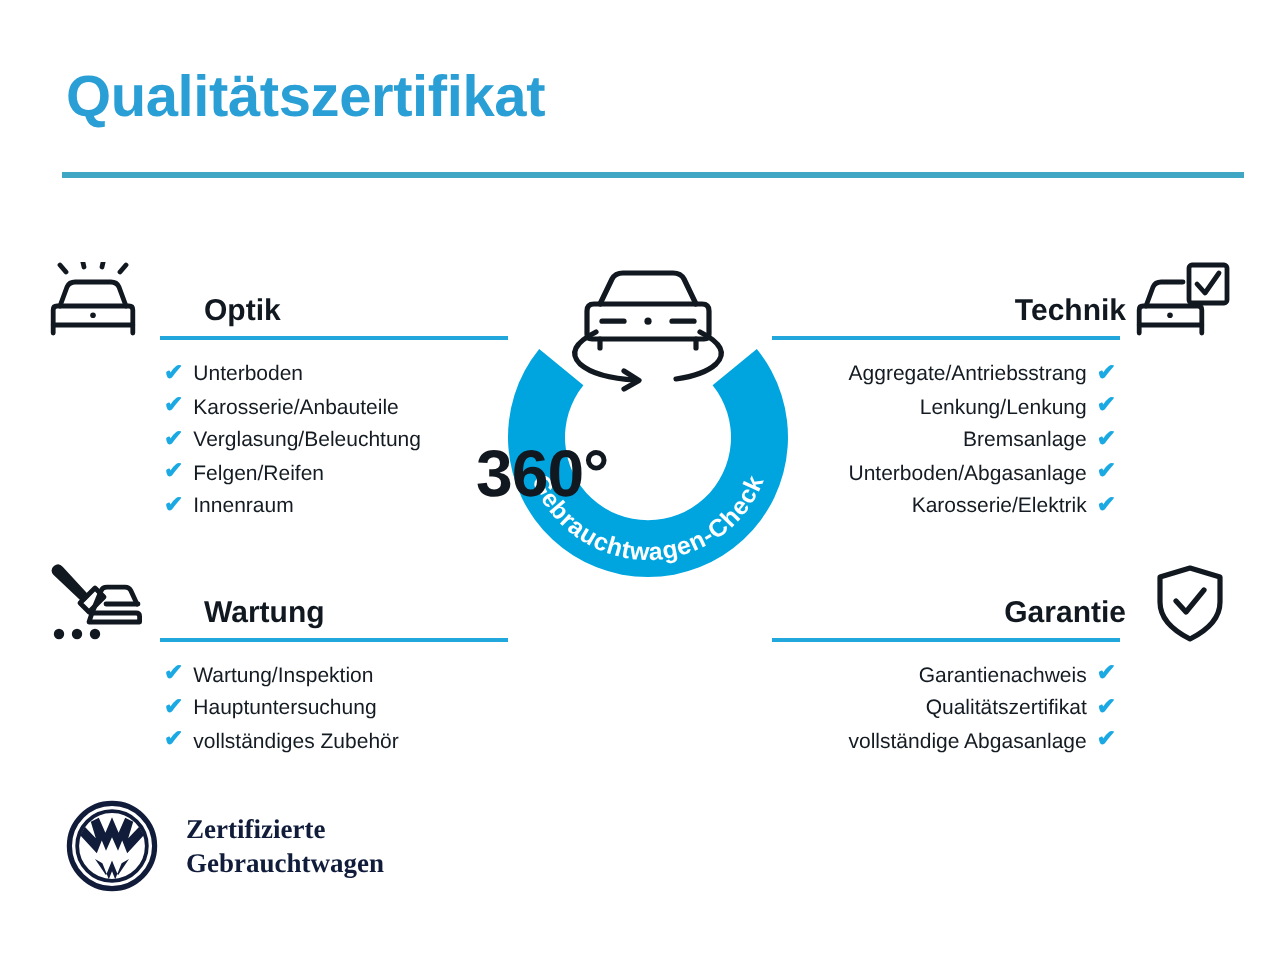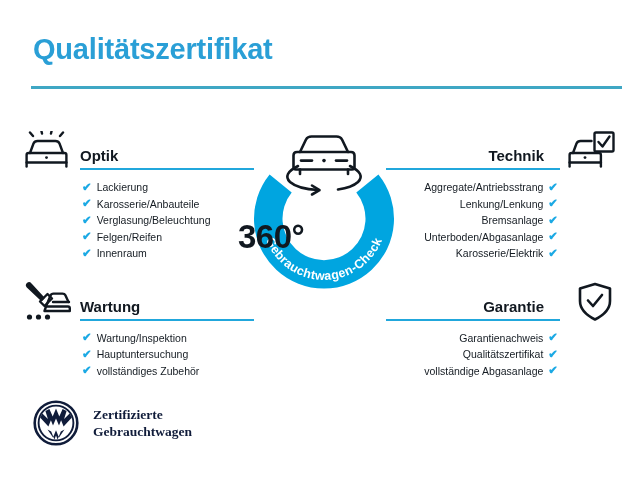--- a/index.html
+++ b/index.html
@@ -32,27 +32,28 @@
   .block{position:relative;}
   .block + .block{margin-top:0;}
 
   .sec-head{
     position:relative;height:38px;
   }
   .sec-title{
     position:absolute;bottom:6px;
     font-size:15px;font-weight:700;color:#111820;
     white-space:nowrap;
+    margin-left:22px;
   }
   .sec-rule{
     position:absolute;left:0;right:0;bottom:0;height:2px;background:#21A7DC;
   }
   .left .sec-title{left:56px;}
   .left .sec-rule{left:56px;right:0;}
-  .right .sec-title{right:72px;}
+  .right .sec-title{right:53px;}
   .right .sec-rule{right:56px;left:0;}
 
   .items{list-style:none;margin:0;padding:0;margin-top:9px;}
   .items li{
     font-size:10.5px;color:#141b22;
     line-height:16.5px;
     white-space:nowrap;
     display:flex;align-items:center;
   }
   .left .items{padding-left:58px;}
@@ -120,21 +121,21 @@
           <circle cx="22.5" cy="26.6" r="1.4" fill="#111820" stroke="none"></circle>
         </svg>
       </div>
       <div class="sec-head">
         <div class="sec-title">Optik</div>
         <div class="sec-rule"></div>
       </div>
       <ul class="items">
         <li>
             <span class="chk">✔</span>
-            <span>Lackierung</span>
+            <span>Unterboden</span>
           </li>
         <li>
             <span class="chk">✔</span>
             <span>Karosserie/Anbauteile</span>
           </li>
         <li>
             <span class="chk">✔</span>
             <span>Verglasung/Beleuchtung</span>
           </li>
         <li>

